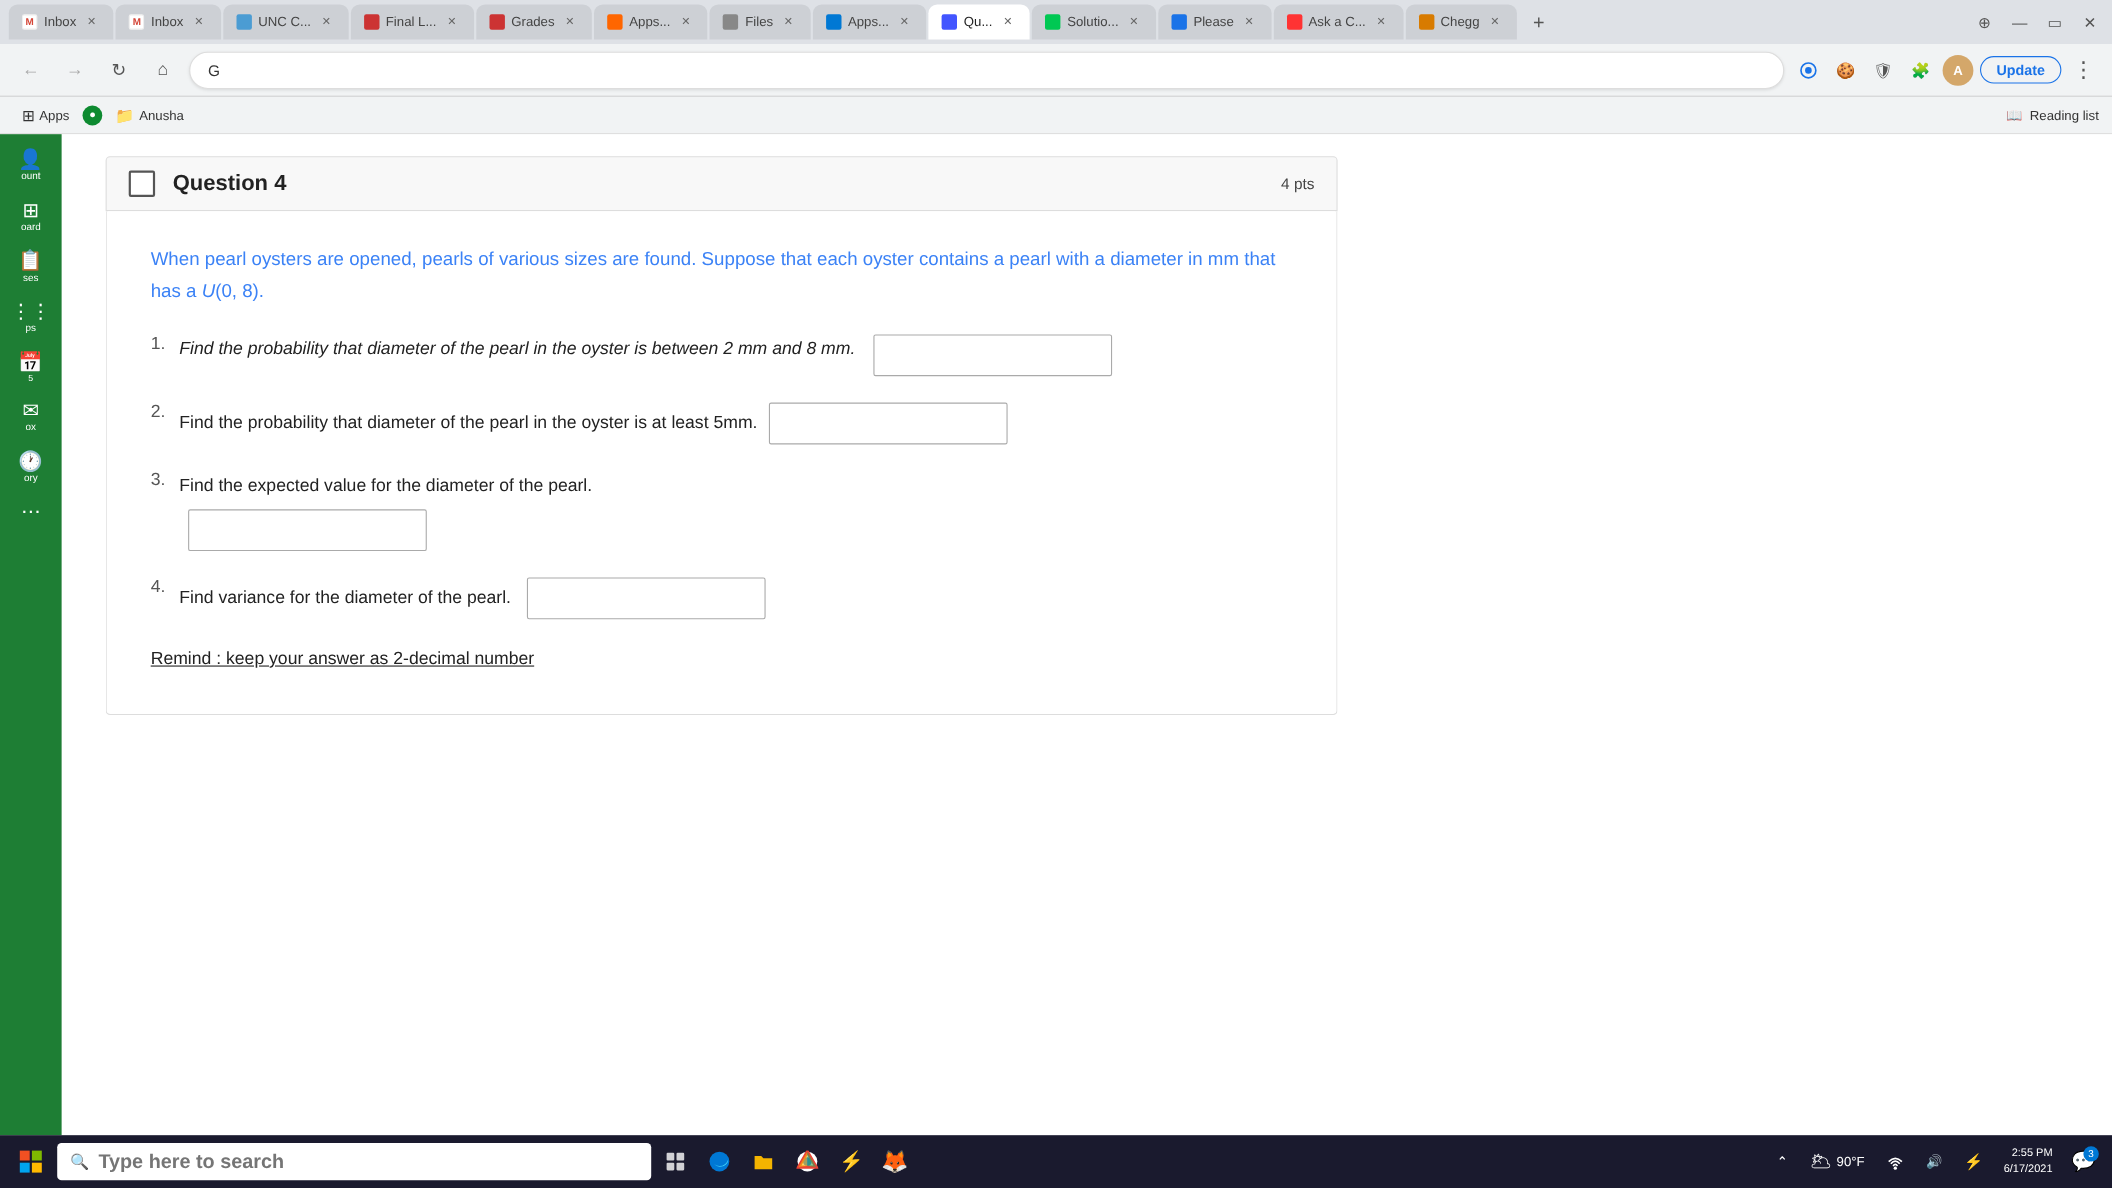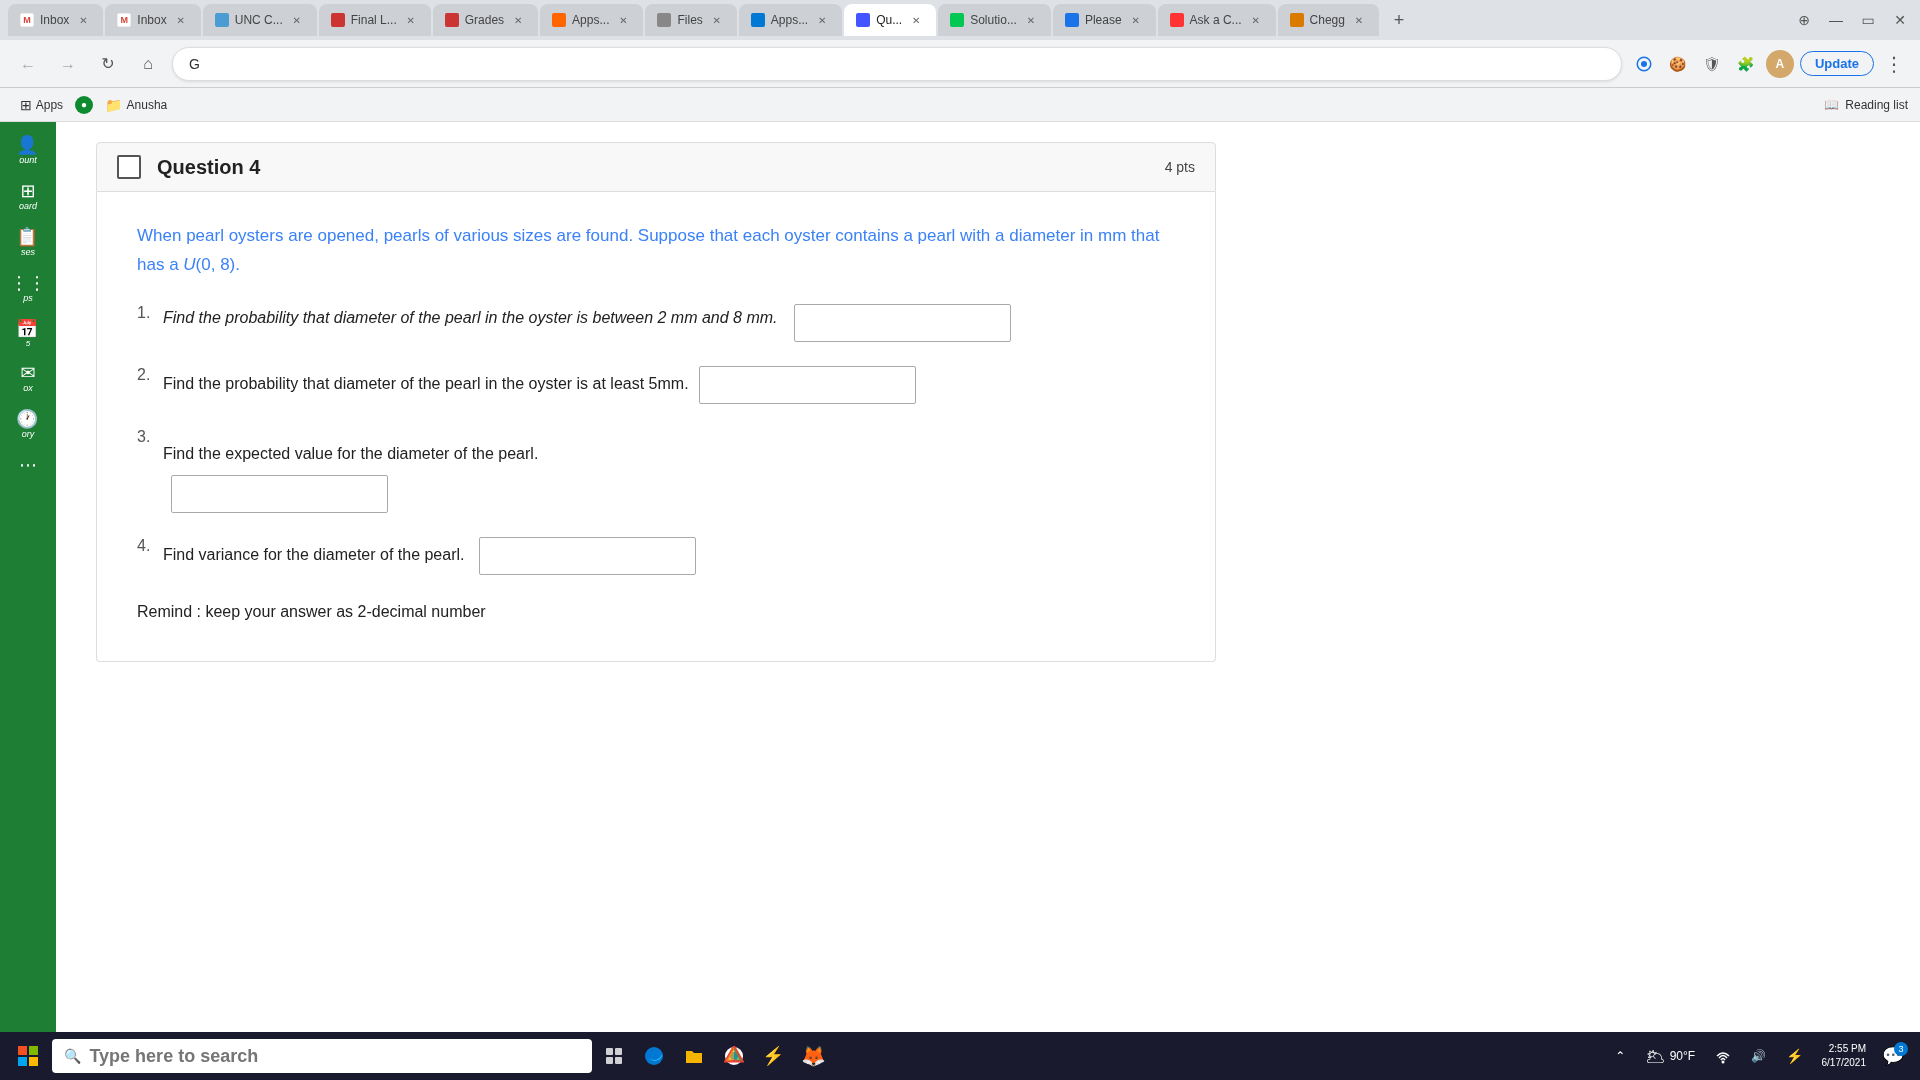--- a/index.html
+++ b/index.html
@@ -225,21 +225,20 @@
       gap: 2px;
     }
     .sidebar-icon .icon-symbol {
       font-size: 18px;
       line-height: 1;
     }
     .sidebar-icon .icon-label {
       font-size: 9px;
       text-align: center;
       line-height: 1.1;
-      font-style: italic;
     }
 
     
     .main-content {
       position: absolute;
       left: 56px;
       top: 122px;
       right: 0;
       bottom: 48px;
       background: #fff;
@@ -654,41 +653,41 @@
             <div style="font-size:16px;color:#222;line-height:1.7;">
               Find the probability that diameter of the pearl in the oyster is at least 5mm.
               <input type="text" class="answer-input" style="min-width: 140px; height: 38px; margin-left: 6px;">
             </div>
           </div>
         </li>
 
         <li>
           <div style="display:flex;align-items:flex-start;gap:6px;">
             <span style="font-size:16px;color:#555;min-width:20px;">3.</span>
-            <div style="font-size:16px;color:#222;line-height:1.7;margin-top:12px;">
+            <div style="font-size:16px;color:#222;line-height:1.7;">
               Find the expected value for the diameter of the pearl.
               <div style="margin-top:8px;">
                 <input type="text" class="answer-input" style="min-width: 130px; height: 38px; display: block;">
               </div>
             </div>
           </div>
         </li>
 
         <li>
           <div style="display:flex;align-items:flex-start;gap:6px;">
             <span style="font-size:16px;color:#555;min-width:20px;">4.</span>
             <div style="font-size:16px;color:#222;line-height:1.7;">
               Find variance for the diameter of the pearl.
               <input type="text" class="answer-input" style="min-width: 160px; height: 38px; margin-left: 10px;">
             </div>
           </div>
         </li>
       </ol>
 
-      <p class="remind-text" style="margin-top:28px;">Remind : keep your answer as 2-decimal number</p>
+      <p class="remind-text" style="margin-top:28px;text-decoration:underline;">Remind : keep your answer as 2-decimal number</p>
     </div>
   </div>
 </div>
 
 <div class="taskbar">
 
   <div class="start-btn">
     <svg width="22" height="22" viewBox="0 0 22 22" fill="none">
       <rect x="1" y="1" width="9" height="9" fill="#f25022"></rect>
       <rect x="12" y="1" width="9" height="9" fill="#7fba00"></rect>

